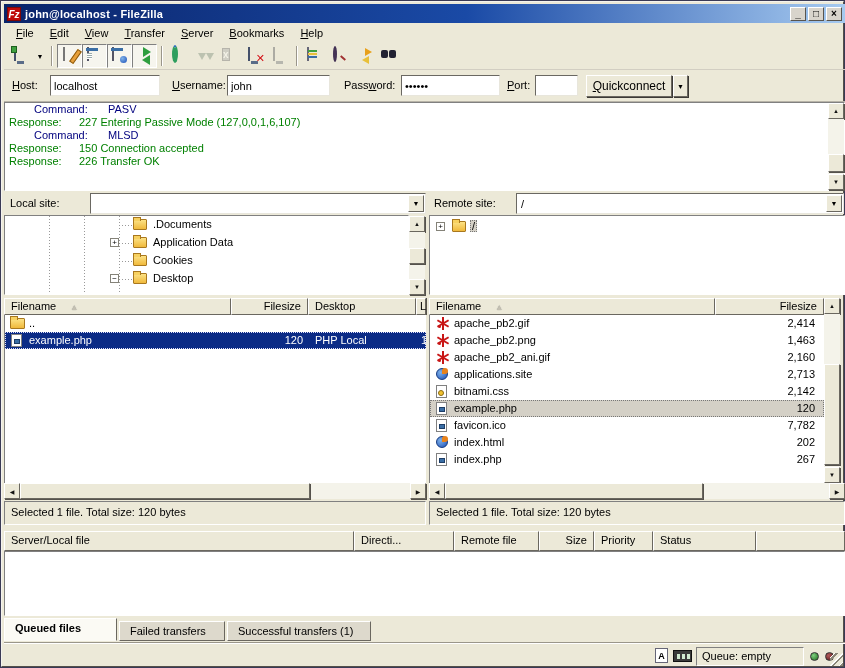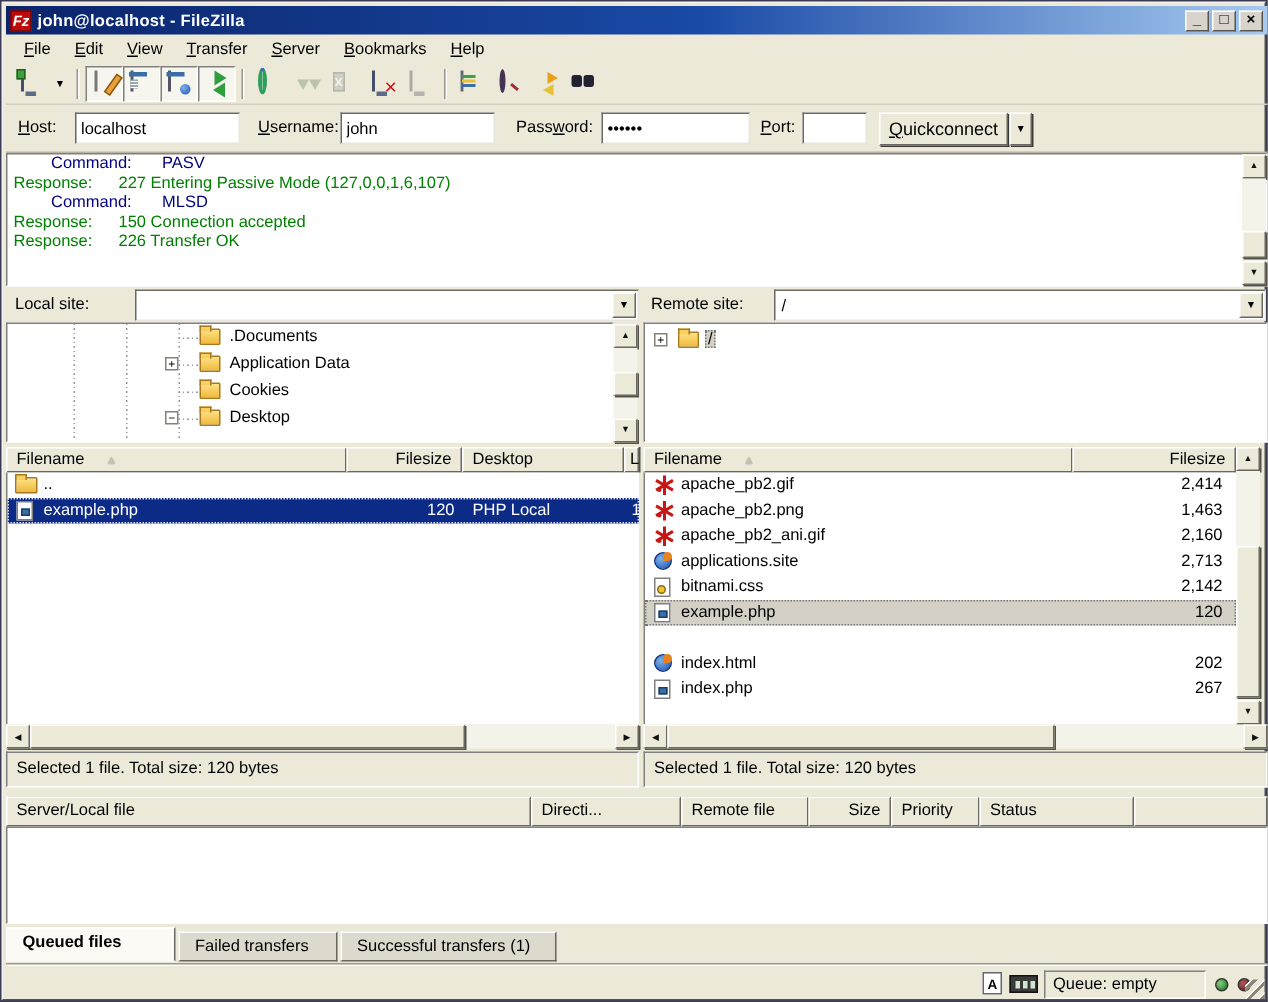--- a/index.html
+++ b/index.html
@@ -380,20 +380,27 @@
         <span class="nm">bitnami.css</span>
         <span class="szcell" style="left:285px;width:100px">2,142</span>
       </div>
     <div class="lrow selgray" style="top:85px">
         <span class="icon-page">
           <span class="chip"></span>
         </span>
         <span class="nm">example.php</span>
         <span class="szcell" style="left:285px;width:100px">120</span>
       </div>
+    <div class="lrow" style="top:102px">
+        <span class="icon-page">
+          <span class="chip"></span>
+        </span>
+        <span class="nm">favicon.ico</span>
+        <span class="szcell" style="left:285px;width:100px">7,782</span>
+      </div>
     <div class="lrow" style="top:119px">
         <span class="icon-browser"></span>
         <span class="nm">index.html</span>
         <span class="szcell" style="left:285px;width:100px">202</span>
       </div>
     <div class="lrow" style="top:136px">
         <span class="icon-page">
           <span class="chip"></span>
         </span>
         <span class="nm">index.php</span>

